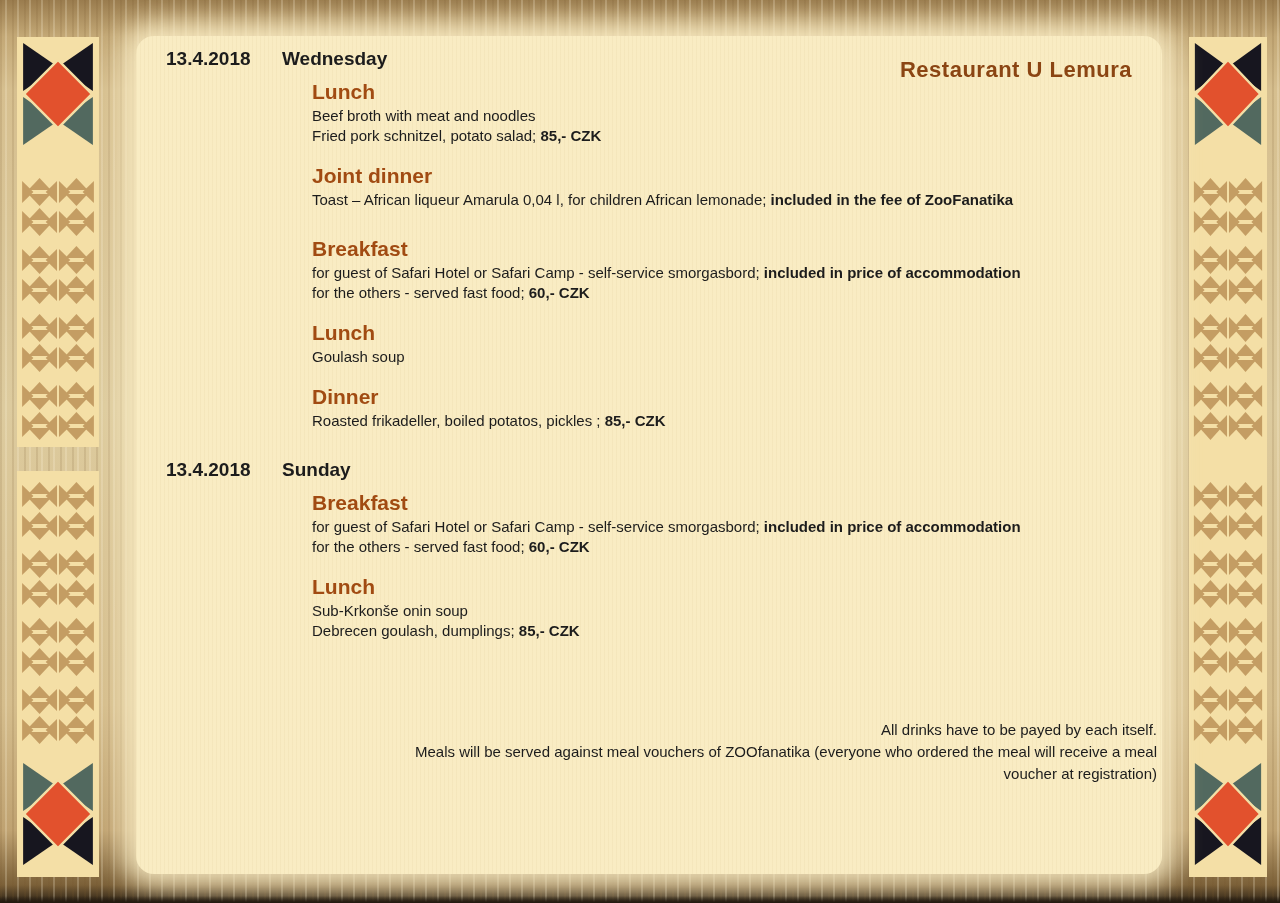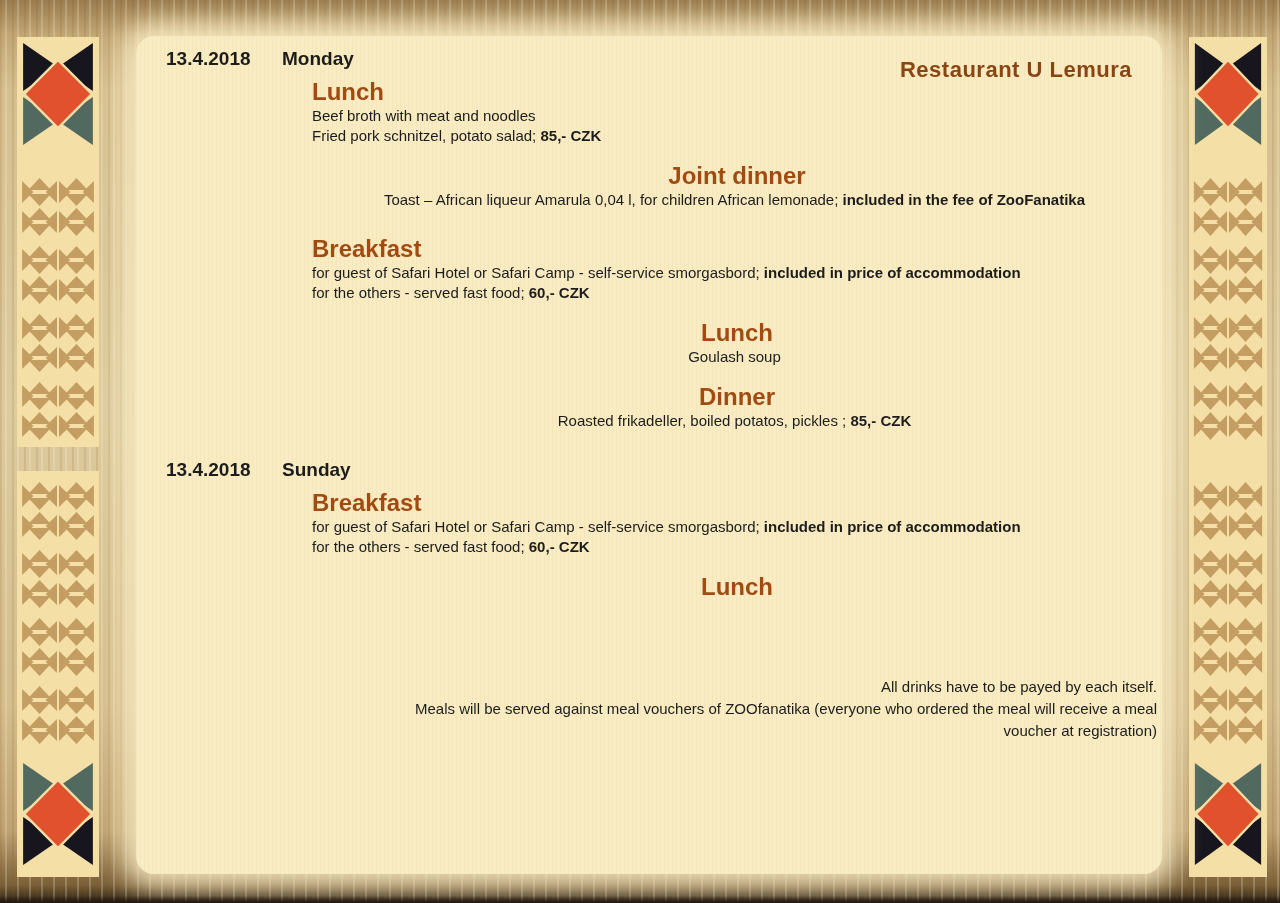--- a/index.html
+++ b/index.html
@@ -27,23 +27,23 @@
   .title{
     position:absolute; top:21px; right:30px;
     font-size:22px; font-weight:bold; letter-spacing:.5px;
     color:var(--title-brown,#8b4513);
   }
   .menu-content{ padding:12px 0 0 30px; color:var(--text-black,#1c1c1c); }
   .day{ margin-bottom:28px; }
   .day-header{ display:flex; font-size:19px; font-weight:bold; line-height:22px; }
   .day-date{ width:116px; }
   .meal{ margin-left:146px; margin-top:11px; }
-  .meal + .meal{ margin-top:19px;text-align:center; }
+  .meal + .meal{ margin-top:19px; }
   .meal-heading{
-    font-size:24px; font-weight:bold; line-height:22px; margin-bottom:3px;
+    font-size:21px; font-weight:bold; line-height:22px; margin-bottom:3px;
     color:var(--heading-brown,#a14b12);
   }
   .line{ font-size:15px; line-height:20px; max-width:845px; }
   .line .b{ font-weight:bold; }
   .footer{ margin:78px 0 0 146px; font-size:15px; line-height:22px; max-width:845px;text-align:right; }
   .strip{ position:absolute; top:37px; }
   .strip-left{ left:17px; }
   .strip-right{ left:1189px; }
   .bottom-edge{
     position:absolute; left:0; bottom:0; width:1280px; height:7px;
@@ -121,21 +121,21 @@
 </svg>
 
 <div class="panel">
   <div class="title">Restaurant U Lemura</div>
 
   <div class="menu-content">
     <div>
   <div class="day">
     <div class="day-header">
       <span class="day-date">13.4.2018</span>
-      <span class="day-name">Monday</span>
+      <span class="day-name">Wednesday</span>
     </div>
     <div>
   <div class="meal">
     <div class="meal-heading">Lunch</div>
     <div>
                 <div class="line"><span>Beef broth with meat and noodles</span></div>
                 <div class="line"><span>Fried pork schnitzel, potato salad; </span><span class="b">85,- CZK</span></div>
               </div>
   </div>
 
@@ -183,20 +183,24 @@
   <div class="meal">
     <div class="meal-heading">Breakfast</div>
     <div>
                 <div class="line"><span>for guest of Safari Hotel or Safari Camp - self-service smorgasbord; </span><span class="b">included in price of accommodation</span></div>
                 <div class="line"><span>for the others - served fast food; </span><span class="b">60,- CZK</span></div>
               </div>
   </div>
 
   <div class="meal">
     <div class="meal-heading">Lunch</div>
+    <div>
+                <div class="line"><span>Sub-Krkonše onin soup</span></div>
+                <div class="line"><span>Debrecen goulash, dumplings; </span><span class="b">85,- CZK</span></div>
+              </div>
   </div>
 </div>
   </div>
 </div>
 
     <div class="footer">
       <div>All drinks have to be payed by each itself.</div>
       <div>Meals will be served against meal vouchers of ZOOfanatika (everyone who ordered the meal will receive a meal</div>
       <div>voucher at registration)</div>
     </div>

